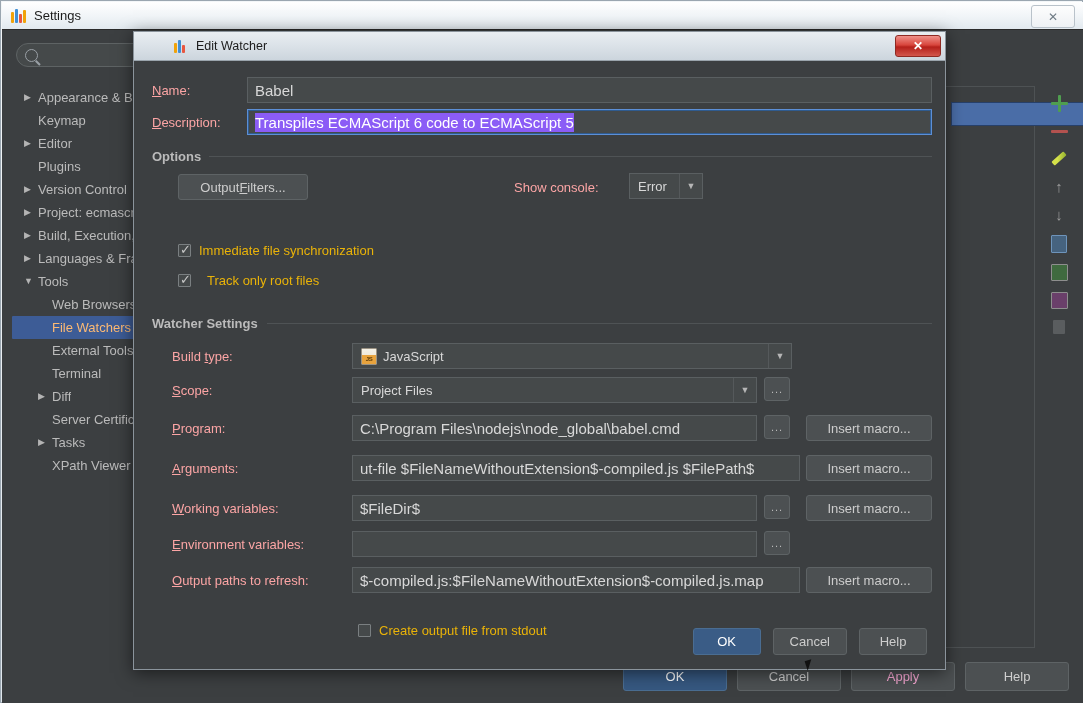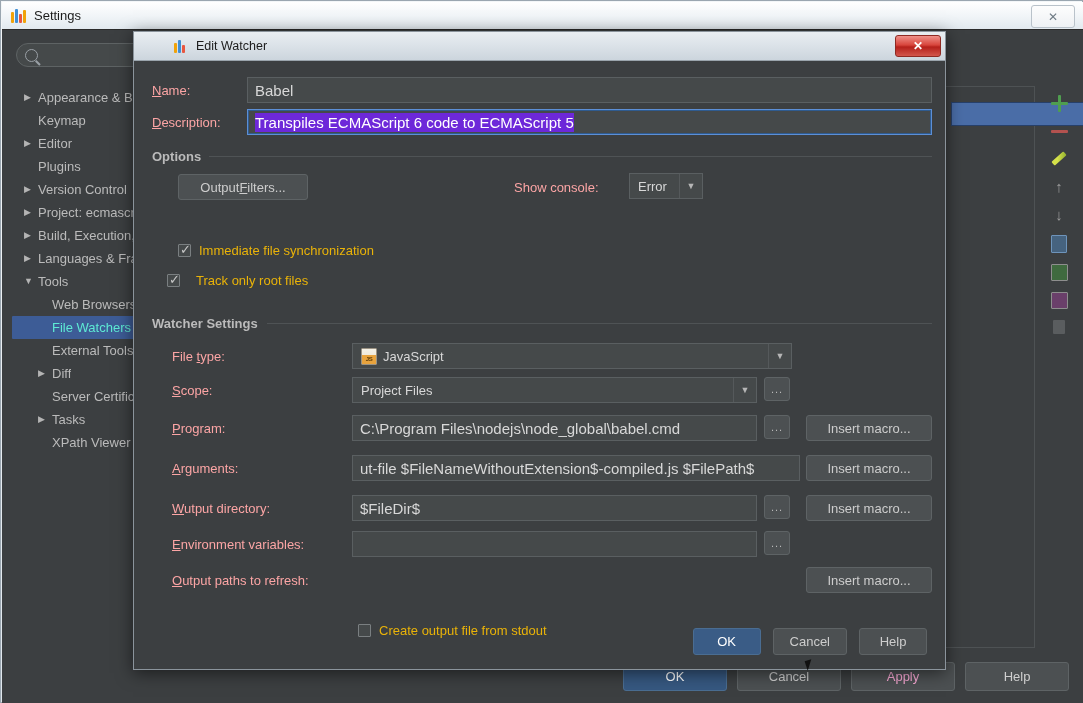--- a/index.html
+++ b/index.html
@@ -81,21 +81,21 @@
   .tree-item {
     height: 23px; display: flex; align-items: center; white-space: nowrap;
     padding-left: 12px; box-sizing: border-box;
   }
   .tree-item .arrow {
     width: 14px; flex: 0 0 14px; color: #b4b4b4; font-size: 9px; line-height: 1;
   }
   .tree-item .arrow.none { visibility: hidden; }
   .tree-item .tlabel { overflow: hidden; }
   .tree-item.selected {
-    background: #3d5c96; color: #5eead4; width: 220px; border-radius: 1px;
+    background: #3d5c96; color: #fdba74; width: 220px; border-radius: 1px;
   }
   .tree-item.indent1 { padding-left: 26px; }
 
   
   .wlist {
     position: absolute; left: 244px; top: 56px; right: 48px; bottom: 55px;
     background: #3c3f41; border: 1px solid #4e5254; box-sizing: border-box;
   }
   .wlist-row {
     position: absolute; left: 704px; top: 15px; width: 290px; height: 22px;
@@ -185,21 +185,21 @@
   .lbl { font-size: 13px; color: #fca5a5; }
   .lbl u { text-decoration: underline; }
 
   .field {
     background: #45494a; border: 1px solid #5a5f61; box-sizing: border-box;
     color: #d8d8d8; font-size: 15px;
     display: flex; align-items: center; padding: 0 7px;
     white-space: nowrap; overflow: hidden;
   }
   .field.focused { border: 1px solid #5c8fd6; box-shadow: 0 0 0 1px #2f5b8f inset; }
-  .sel-text { background: #6d28d9; color: #ffffff; padding: 1px 0; }
+  .sel-text { background: #8b5cf6; color: #ffffff; padding: 1px 0; }
 
   .group-title { font-size: 13px; color: #bbbbbb; font-weight: bold; }
   .group-rule { height: 1px; background: #4f5355; }
 
   .push-btn {
     background: #4c5052; border: 1px solid #5e6365; border-radius: 3px;
     color: #cdcdcd; font-size: 13px;
     display: flex; align-items: center; justify-content: center;
     box-sizing: border-box;
   }
@@ -329,20 +329,24 @@
           </div>
           <div class="tree-item indent1 selected">
             <span class="arrow none"></span>
             <span class="tlabel">File Watchers</span>
           </div>
           <div class="tree-item indent1">
             <span class="arrow none"></span>
             <span class="tlabel">External Tools</span>
           </div>
           <div class="tree-item indent1">
+            <span class="arrow none"></span>
+            <span class="tlabel">Terminal</span>
+          </div>
+          <div class="tree-item indent1">
             <span class="arrow">▶</span>
             <span class="tlabel">Diff</span>
           </div>
           <div class="tree-item indent1">
             <span class="arrow none"></span>
             <span class="tlabel">Server Certificates</span>
           </div>
           <div class="tree-item indent1">
             <span class="arrow">▶</span>
             <span class="tlabel">Tasks</span>
@@ -428,30 +432,30 @@
       <div class="lbl" style="position:absolute;left:380px;top:119px;">Show console:</div>
       <div class="combo" style="position:absolute;left:495px;top:112px;width:74px;height:26px;">
         <span>Error</span>
         <span class="arrowcell">▼</span>
       </div>
 
       <div class="cb-row" style="position:absolute;left:44px;top:182px;">
         <span class="cb checked"></span>
         <span class="cb-label">Immediate file synchronization</span>
       </div>
-      <div class="cb-row" style="position:absolute;left:33px;top:212px;gap:16px;">
+      <div class="cb-row" style="position:absolute;left:44px;top:212px;gap:16px;">
         <span class="cb checked"></span>
         <span class="cb-label">Track only root files</span>
       </div>
 
       <div class="group-title" style="position:absolute;left:18px;top:255px;">Watcher Settings</div>
       <div class="group-rule" style="position:absolute;left:133px;top:262px;width:665px;"></div>
 
       <div class="lbl" style="position:absolute;left:38px;top:288px;">
-        <span>File </span><u>t</u><span>ype:</span>
+        <span>Build </span><u>t</u><span>ype:</span>
       </div>
       <div class="combo" style="position:absolute;left:218px;top:282px;width:440px;height:26px;">
         <span class="js-icon"></span>
         <span>JavaScript</span>
         <span class="arrowcell">▼</span>
       </div>
 
       <div class="lbl" style="position:absolute;left:38px;top:322px;">
         <u>S</u><span>cope:</span>
       </div>
@@ -472,38 +476,41 @@
 
       <div class="lbl" style="position:absolute;left:38px;top:400px;">
         <u>A</u><span>rguments:</span>
       </div>
       <div class="field" style="position:absolute;left:218px;top:394px;width:448px;height:26px;">
         <span>ut-file $FileNameWithoutExtension$-compiled.js $FilePath$</span>
       </div>
       <div class="push-btn" style="position:absolute;left:672px;top:394px;width:126px;height:26px;">Insert macro...</div>
 
       <div class="lbl" style="position:absolute;left:38px;top:440px;">
-        <u>W</u><span>utput directory:</span>
+        <u>W</u><span>orking variables:</span>
       </div>
       <div class="field" style="position:absolute;left:218px;top:434px;width:405px;height:26px;">
         <span>$FileDir$</span>
       </div>
       <div class="browse-btn" style="position:absolute;left:630px;top:434px;">...</div>
       <div class="push-btn" style="position:absolute;left:672px;top:434px;width:126px;height:26px;">Insert macro...</div>
 
       <div class="lbl" style="position:absolute;left:38px;top:476px;">
         <u>E</u><span>nvironment variables:</span>
       </div>
       <div class="field" style="position:absolute;left:218px;top:470px;width:405px;height:26px;">
         <span></span>
       </div>
       <div class="browse-btn" style="position:absolute;left:630px;top:470px;">...</div>
 
       <div class="lbl" style="position:absolute;left:38px;top:512px;">
         <u>O</u><span>utput paths to refresh:</span>
+      </div>
+      <div class="field" style="position:absolute;left:218px;top:506px;width:448px;height:26px;">
+        <span>$-compiled.js:$FileNameWithoutExtension$-compiled.js.map</span>
       </div>
       <div class="push-btn" style="position:absolute;left:672px;top:506px;width:126px;height:26px;">Insert macro...</div>
 
       <div class="cb-row" style="position:absolute;left:224px;top:562px;">
         <span class="cb"></span>
         <span class="cb-label">Create output file from stdout</span>
       </div>
 
       <div class="dlg-buttons" id="dialog-buttons">
           <div class="push-btn ok">OK</div>

